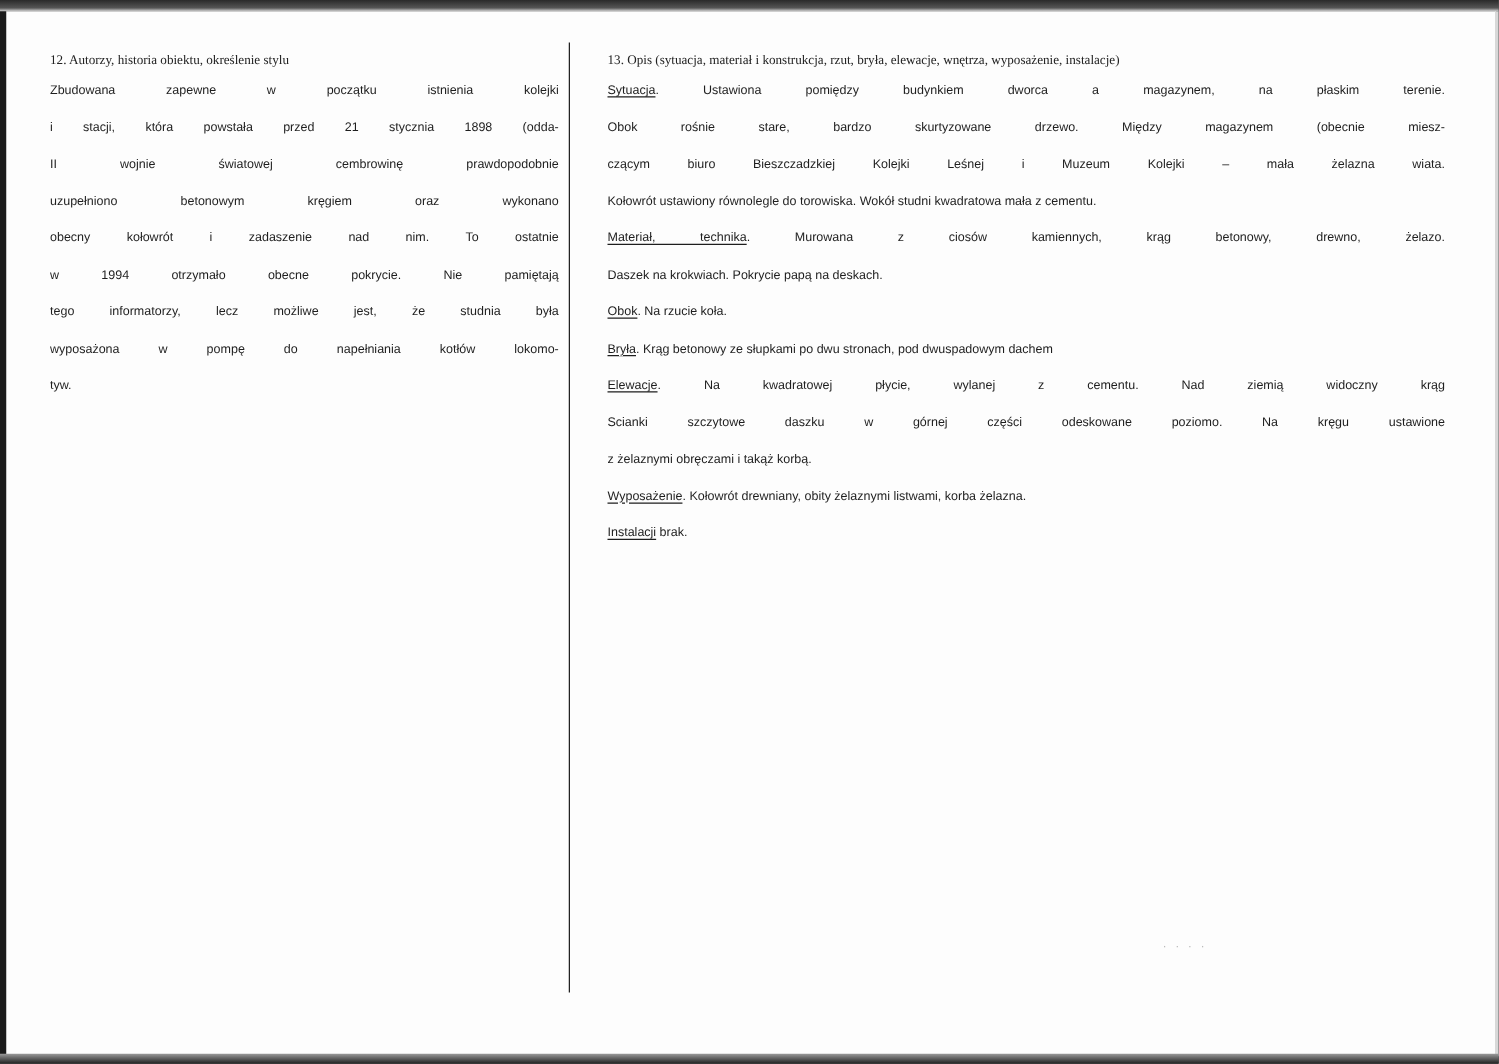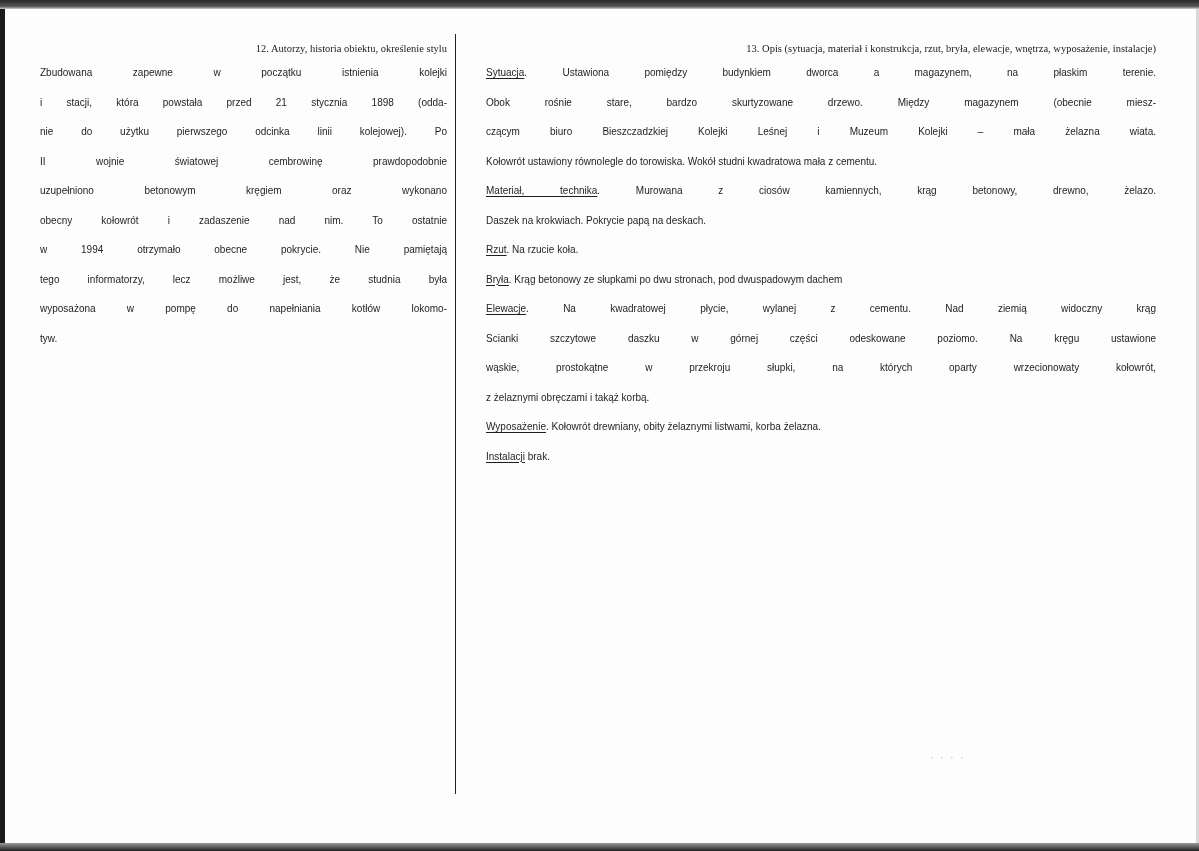--- a/index.html
+++ b/index.html
@@ -32,21 +32,20 @@
     .col-left {
       position: absolute; left: 40px; top: 40px; width: 407px;
     }
     .col-right {
       position: absolute; left: 486px; top: 40px; width: 670px;
     }
     .section-heading {
       font-family: "Liberation Serif", serif;
       font-size: 10.5px; color: #222; height: 18px; line-height: 18px;
       white-space: nowrap;
-      text-align: right;
     }
     .line {
       font-size: 10px; color: #1e1e1e; line-height: 29.5px; height: 29.5px;
       white-space: nowrap;
       text-align: justify; text-align-last: justify;
     }
     .line.last { text-align-last: left; }
     .u { text-decoration: underline; text-underline-offset: 2px; }
     .dots {
       position: absolute; left: 930px; top: 752px; color: #bbb; font-size: 10px;
@@ -60,42 +59,40 @@
 <div class="sheet"></div>
 <div class="right-edge"></div>
 <div class="bottom-edge"></div>
 
 <div class="divider"></div>
 
 <div class="col-left">
   <div class="section-heading">12. Autorzy, historia obiektu, określenie stylu</div>
   <div class="line">Zbudowana zapewne w początku istnienia kolejki</div>
   <div class="line">i stacji, która powstała przed 21 stycznia 1898 (odda-</div>
-  <div class="line">nie do użytku pierwszego odcinka linii kolejowej). Po</div>
   <div class="line">II wojnie światowej cembrowinę prawdopodobnie</div>
   <div class="line">uzupełniono betonowym kręgiem oraz wykonano</div>
   <div class="line">obecny kołowrót i zadaszenie nad nim. To ostatnie</div>
   <div class="line">w 1994 otrzymało obecne pokrycie. Nie pamiętają</div>
   <div class="line">tego informatorzy, lecz możliwe jest, że studnia była</div>
   <div class="line">wyposażona w pompę do napełniania kotłów lokomo-</div>
   <div class="line last">tyw.</div>
 </div>
 
 <div class="col-right">
   <div class="section-heading">13. Opis (sytuacja, materiał i konstrukcja, rzut, bryła, elewacje, wnętrza, wyposażenie, instalacje)</div>
 
   <div class="line"><span class="u">Sytuacja</span><span>. Ustawiona pomiędzy budynkiem dworca a magazynem, na płaskim terenie.</span></div>
   <div class="line"><span>Obok rośnie stare, bardzo skurtyzowane drzewo. Między magazynem (obecnie miesz-</span></div>
   <div class="line"><span>czącym biuro Bieszczadzkiej Kolejki Leśnej i Muzeum Kolejki – mała żelazna wiata.</span></div>
   <div class="line last"><span>Kołowrót ustawiony równolegle do torowiska. Wokół studni kwadratowa mała z cementu.</span></div>
   <div class="line"><span class="u">Materiał, technika</span><span>. Murowana z ciosów kamiennych, krąg betonowy, drewno, żelazo.</span></div>
   <div class="line last"><span>Daszek na krokwiach. Pokrycie papą na deskach.</span></div>
-  <div class="line last"><span class="u">Rzut</span><span>. Na rzucie koła.</span></div>
+  <div class="line last"><span class="u">Obok</span><span>. Na rzucie koła.</span></div>
   <div class="line last"><span class="u">Bryła</span><span>. Krąg betonowy ze słupkami po dwu stronach, pod dwuspadowym dachem</span></div>
   <div class="line"><span class="u">Elewacje</span><span>. Na kwadratowej płycie, wylanej z cementu. Nad ziemią widoczny krąg</span></div>
   <div class="line"><span>Scianki szczytowe daszku w górnej części odeskowane poziomo. Na kręgu ustawione</span></div>
-  <div class="line"><span>wąskie, prostokątne w przekroju słupki, na których oparty wrzecionowaty kołowrót,</span></div>
   <div class="line last"><span>z żelaznymi obręczami i takąż korbą.</span></div>
   <div class="line last"><span class="u">Wyposażenie</span><span>. Kołowrót drewniany, obity żelaznymi listwami, korba żelazna.</span></div>
   <div class="line last"><span class="u">Instalacji</span><span> brak.</span></div>
 </div>
 
 <div class="dots">· · · ·</div>
 
 </body></html>

